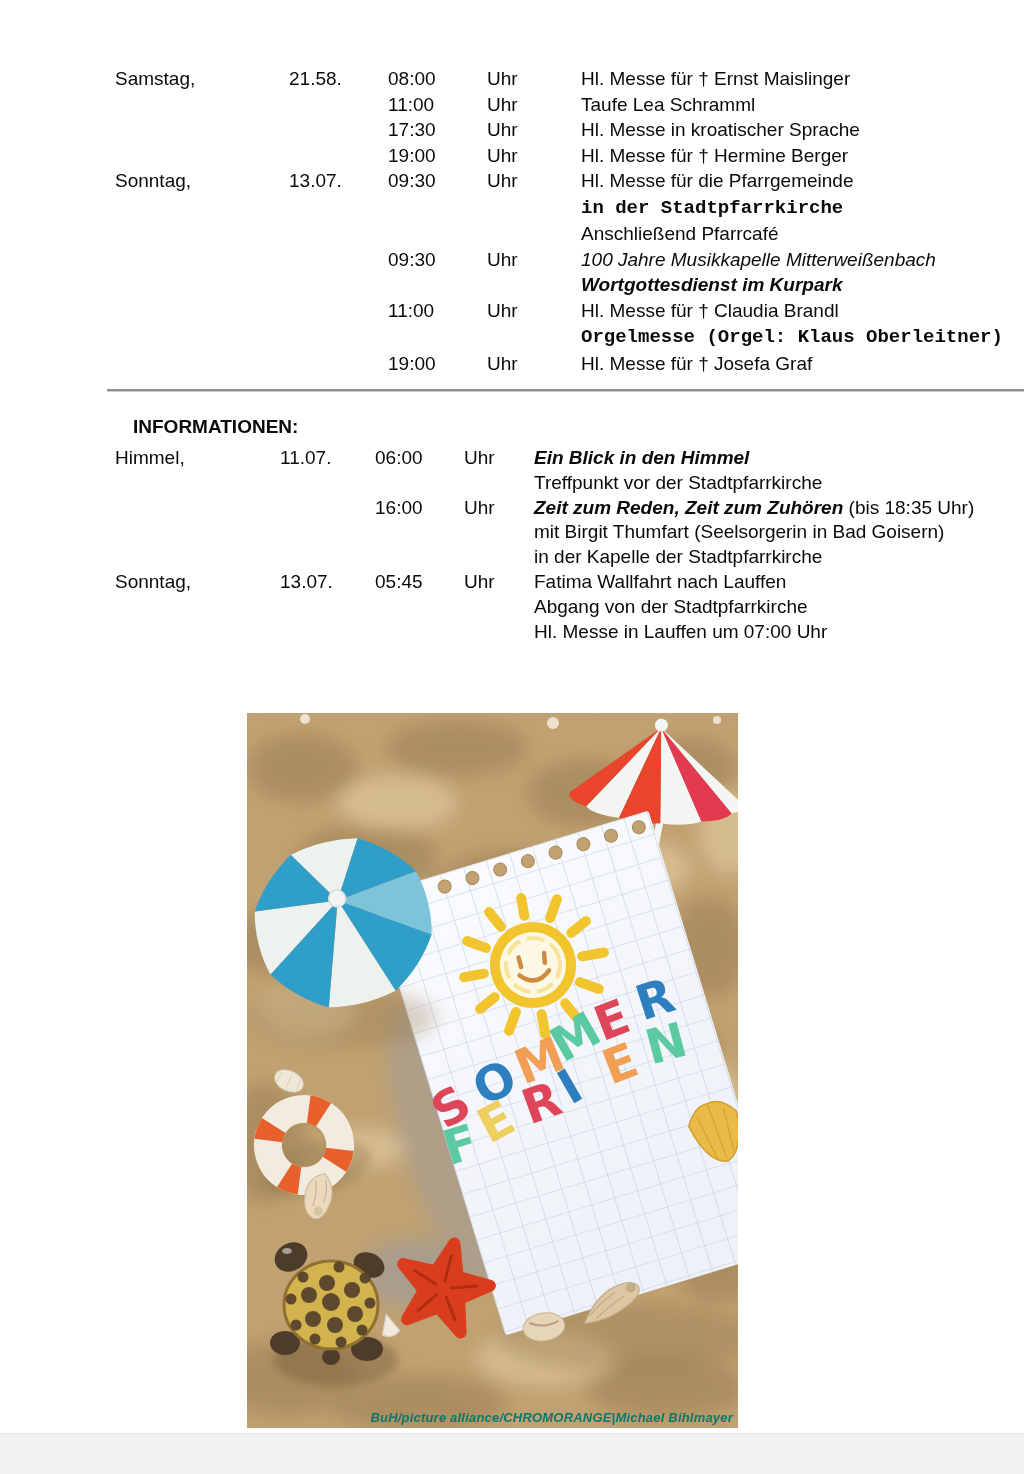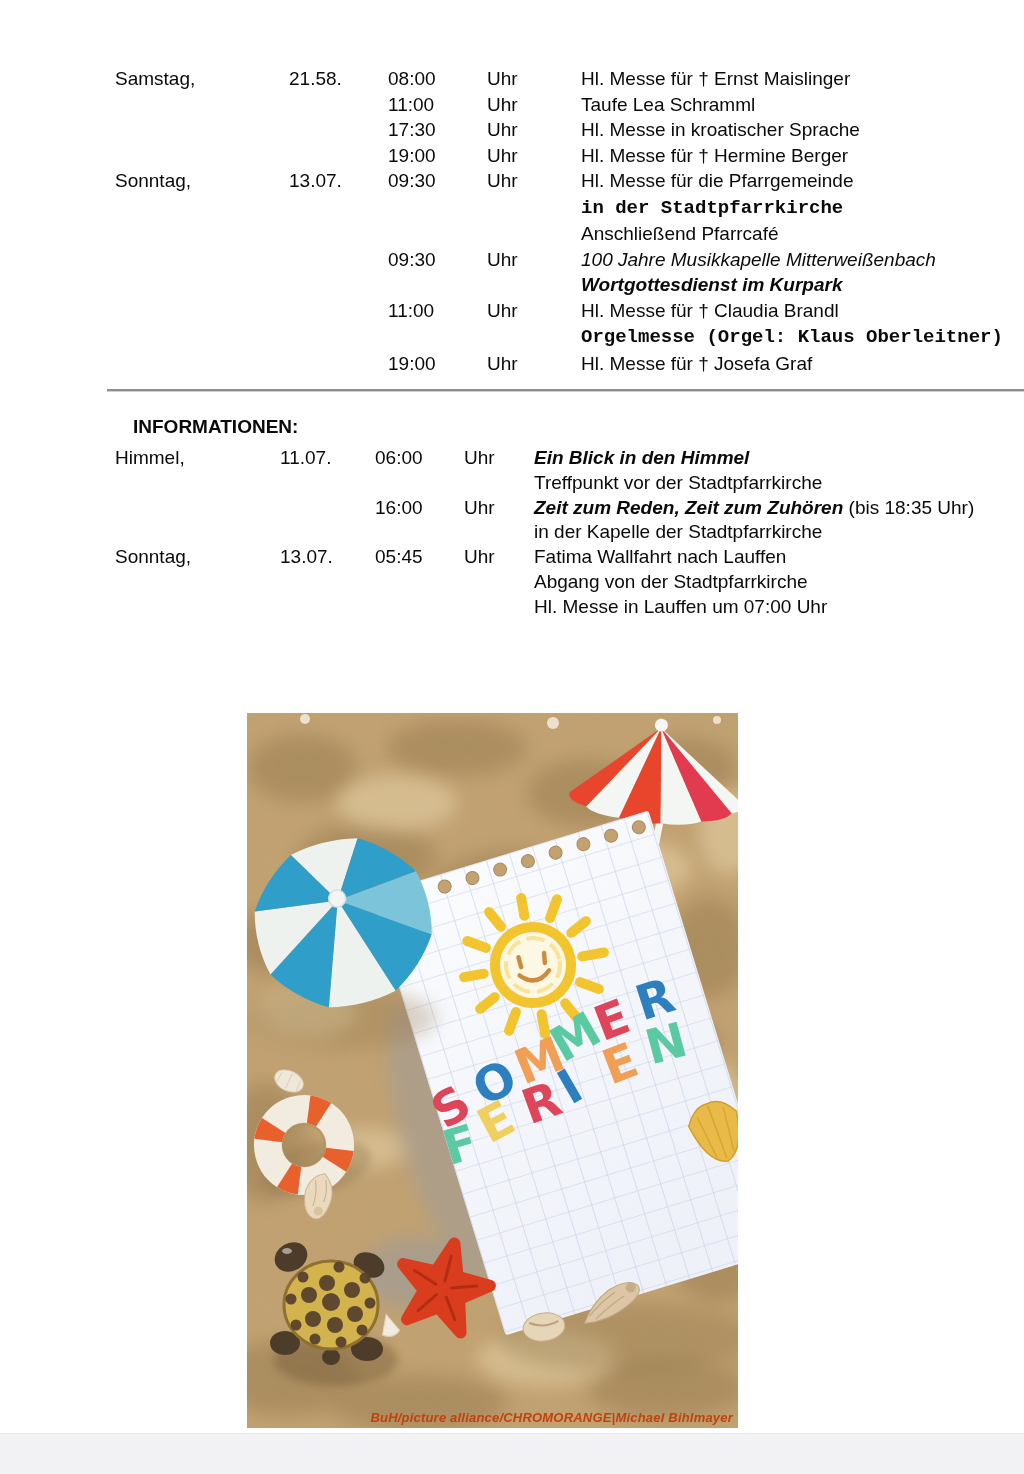--- a/index.html
+++ b/index.html
@@ -16,21 +16,21 @@
   .c-desc{white-space:nowrap;}
   .r{font-weight:normal;font-style:normal;}
   .b{font-weight:bold;font-family:Liberation Mono, monospace;}
   .i{font-style:italic;}
   .bi{font-weight:bold;font-style:italic;}
   .rule{position:absolute;left:107px;width:917px;top:389px;height:2px;background:#8e8e8e;border-bottom:1px solid #cfcfcf;}
   .info-head{position:absolute;left:133px;top:414px;font-size:19px;font-weight:bold;line-height:26px;}
   .photo{position:absolute;left:247px;top:713px;width:491px;height:715px;overflow:hidden;}
   .caption{
     position:absolute;right:5px;bottom:3px;font-size:13px;font-weight:bold;font-style:italic;
-    color:#c2410c;letter-spacing:.2px;
+    color:#0f766e;letter-spacing:.2px;
   }
   .marker{font-family:"DejaVu Sans",sans-serif;font-size:48px;font-weight:700;}
   .footer-band{position:absolute;left:0;top:1433px;width:1024px;height:41px;background:#f2f2f4;border-top:1px solid #e8e8ea;}
 </style>
 </head>
 <body>
 
 <div class="sec sec1" id="sec1">
     <div class="row">
       <span class="c-day">Samstag,</span>
@@ -148,20 +148,21 @@
       <span class="c-date"></span>
       <span class="c-time">16:00</span>
       <span class="c-uhr">Uhr</span>
       <span class="c-desc"><span class="bi">Zeit zum Reden, Zeit zum Zuhören</span><span class="r"> (bis 18:35 Uhr)</span></span>
     </div>
     <div class="row">
       <span class="c-day"></span>
       <span class="c-date"></span>
       <span class="c-time"></span>
       <span class="c-uhr"></span>
+      <span class="c-desc"><span class="r">mit Birgit Thumfart (Seelsorgerin in Bad Goisern)</span></span>
     </div>
     <div class="row">
       <span class="c-day"></span>
       <span class="c-date"></span>
       <span class="c-time"></span>
       <span class="c-uhr"></span>
       <span class="c-desc"><span class="r">in der Kapelle der Stadtpfarrkirche</span></span>
     </div>
     <div class="row">
       <span class="c-day">Sonntag,</span>

